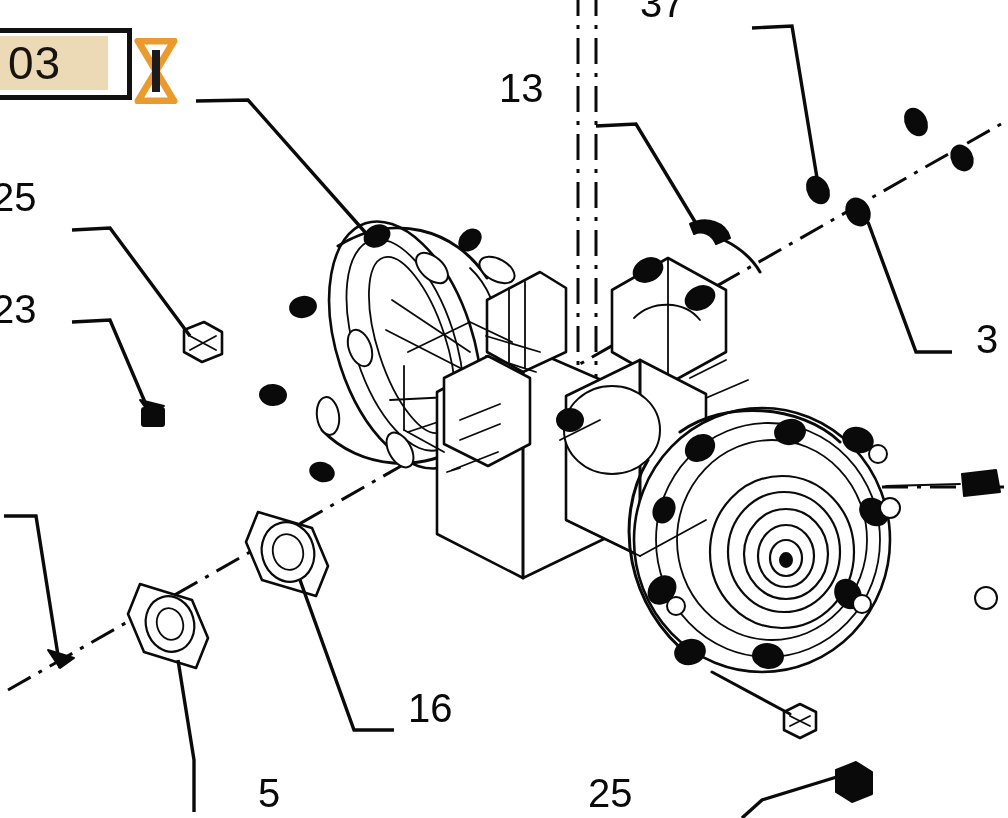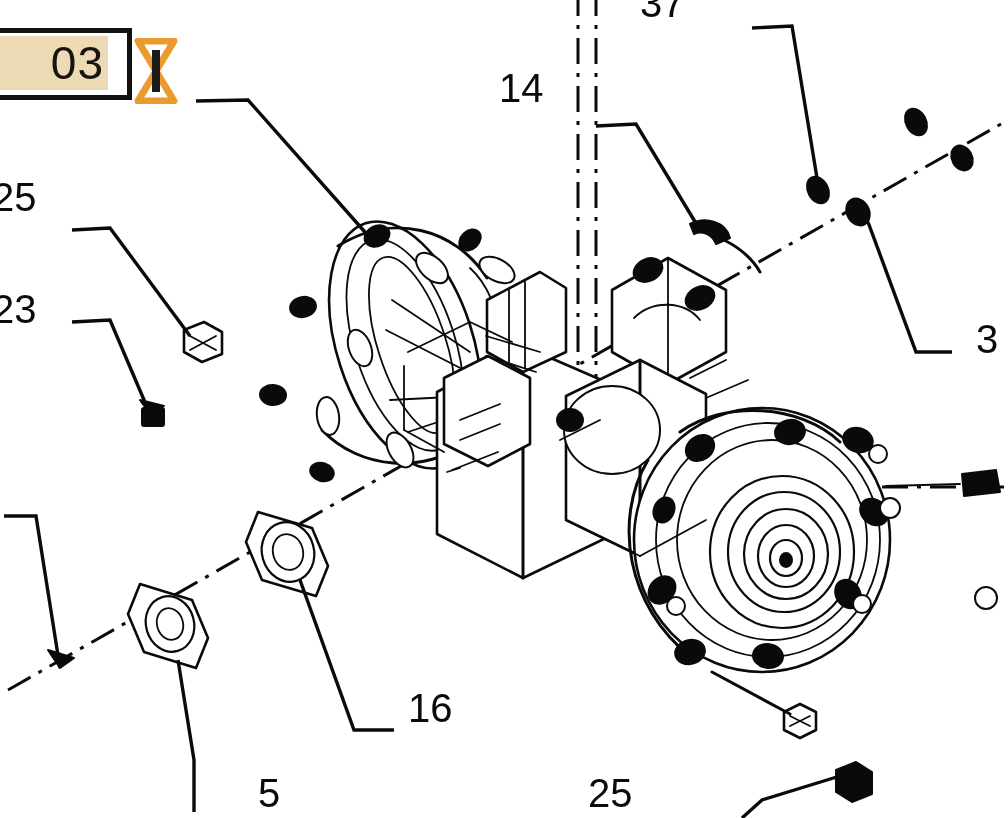--- a/index.html
+++ b/index.html
@@ -46,21 +46,21 @@
   #badge-number {
     position: absolute;
     left: 8px;
     top: 36px;
     width: 96px;
     height: 72px;
     font-size: 46px;
     line-height: 54px;
     color: #171310;
     letter-spacing: 1px;
-    text-align: right;
+    text-align: left;
     font-family: "Liberation Sans", sans-serif;
   }
   .callout {
     position: absolute;
     color: #0a0a0a;
     font-size: 40px;
     line-height: 42px;
     font-family: "Liberation Sans", sans-serif;
     white-space: nowrap;
     user-select: none;
@@ -295,20 +295,20 @@
   <div id="badge-highlight" style="background: rgb(236, 217, 182);"></div>
   <div id="badge-number" style="color: rgb(23, 19, 16);">03</div>
 
   <svg id="marker-icon" viewBox="0 0 46 66">
     <path d="M5 3 L 41 3 L 23 33 L 41 63 L 5 63 L 23 33 Z" fill="none" stroke="#eb9a2e" stroke-width="7" stroke-linejoin="round"></path>
     <rect x="19" y="12" width="8" height="42" fill="#1b1b1b"></rect>
   </svg>
 
   <div class="callout" style="left:-8px;  top:176px;">25</div>
   <div class="callout" style="left:-8px;  top:288px;">23</div>
-  <div class="callout" style="left:499px; top:67px;">14</div>
+  <div class="callout" style="left:499px; top:67px;">13</div>
   <div class="callout" style="left:640px; top:-18px;">37</div>
   <div class="callout" style="left:976px; top:318px;">3</div>
   <div class="callout" style="left:408px; top:687px;">16</div>
   <div class="callout" style="left:258px; top:772px;">5</div>
   <div class="callout" style="left:588px; top:772px;">25</div>
 
 </div>
 
 </body></html>

